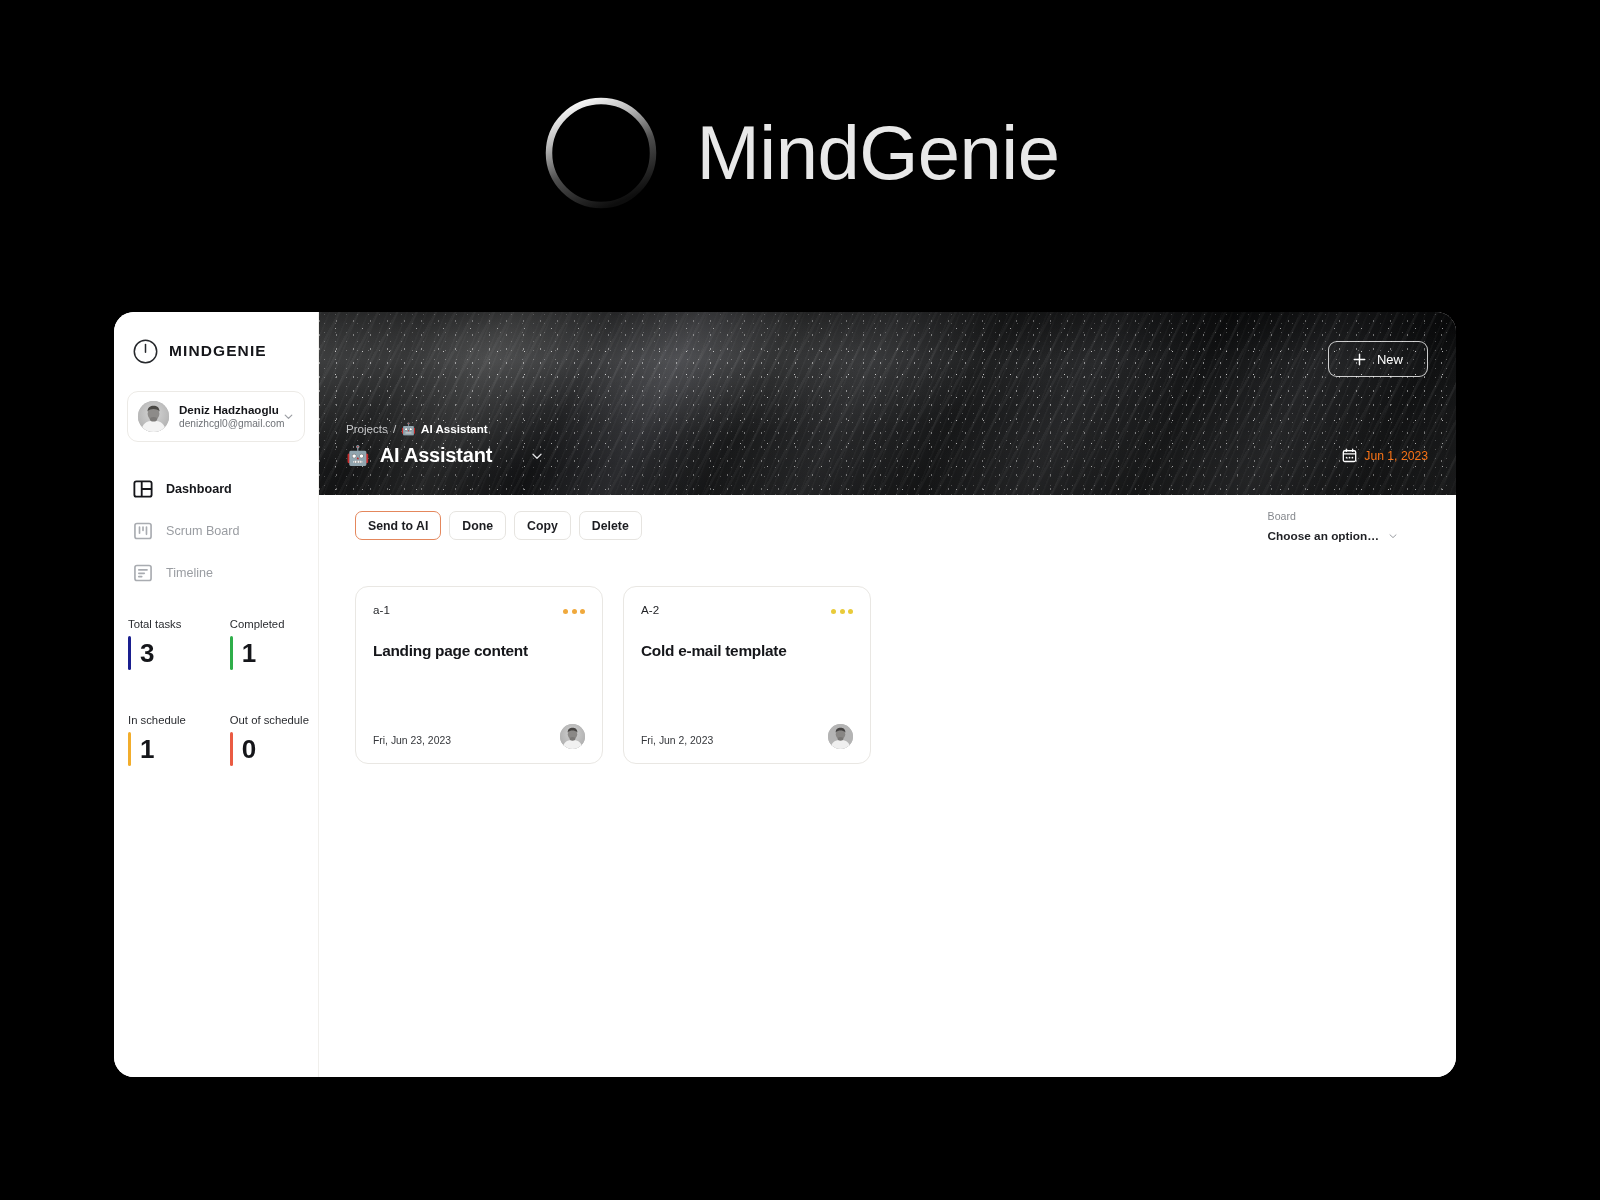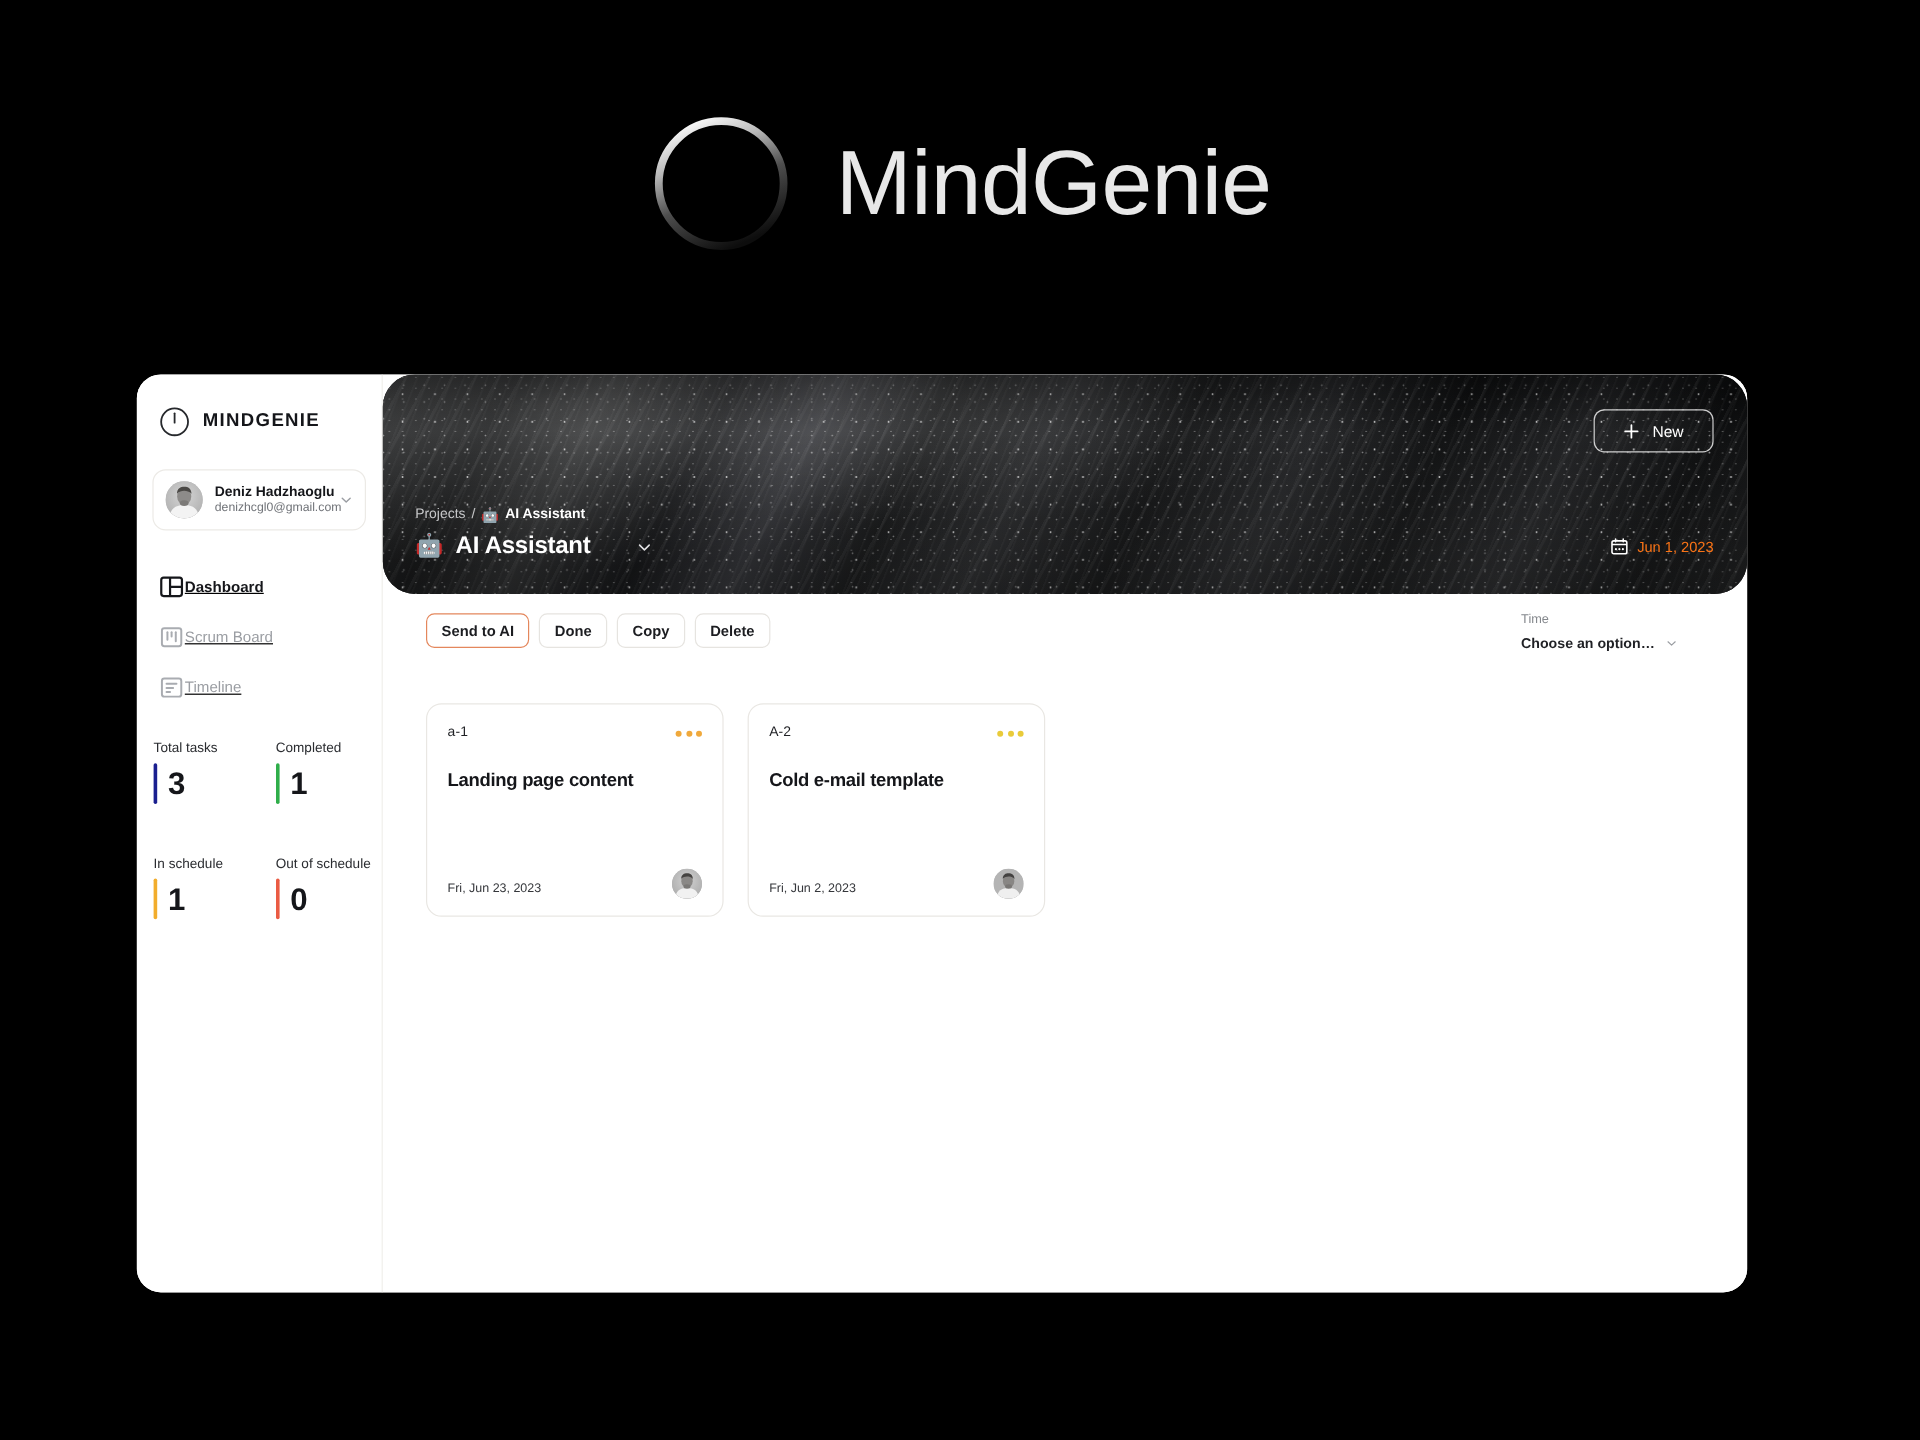--- a/index.html
+++ b/index.html
@@ -108,25 +108,24 @@
     color: #6f7277;
     white-space: nowrap;
     line-height: 1.3;
   }
   #user-chevron { flex: 0 0 auto; color: #9b9ea3; display: block; }
 
   #nav { margin-top: 26px; }
   .nav-item {
     display: flex;
     align-items: center;
-    gap: 0;
+    gap: 12px;
     height: 42px;
     padding: 0 14px 0 18px;
     cursor: pointer;
-    text-decoration: underline;
   }
   .nav-icon { width: 22px; height: 22px; flex: 0 0 auto; display: block; }
   .nav-label {
     font-size: 12.6px;
     font-weight: 500;
     color: #9a9da2;
     white-space: nowrap;
   }
   .nav-item.active .nav-label { color: #15161a; font-weight: 700; }
   #badge-soon {
@@ -177,21 +176,20 @@
     display: flex;
     flex-direction: column;
   }
 
   #hero-banner {
     position: relative;
     height: 183px;
     flex: 0 0 183px;
     background-color: #121213;
     overflow: hidden;
-    border-radius: 27px;
   }
   #hero-banner .tex {
     position: absolute;
     inset: 0;
   }
   
   #tex-base {
     background:
       radial-gradient(ellipse 60% 120% at 12% 14%, rgba(255,255,255,.16), transparent 62%),
       radial-gradient(ellipse 55% 100% at 40% 8%, rgba(255,255,255,.10), transparent 60%),
@@ -579,21 +577,21 @@
 
       <div id="toolbar-row">
         <div id="action-buttons">
           <button class="action-btn accent">Send to AI</button>
           <button class="action-btn">Done</button>
           <button class="action-btn">Copy</button>
           <button class="action-btn">Delete</button>
         </div>
 
         <div id="label-select-wrap">
-          <div id="label-caption">Time</div>
+          <div id="label-caption">Board</div>
           <div id="label-select">
             <span id="label-select-value">Choose an option…</span>
             <svg id="label-chevron" width="10" height="10" viewBox="0 0 12 12">
               <path d="M2.4 4.6 L6 7.9 L9.6 4.6" fill="none" stroke="currentColor" stroke-width="1.2" stroke-linecap="round" stroke-linejoin="round"></path>
             </svg>
           </div>
         </div>
       </div>
 
       <div id="cards">

